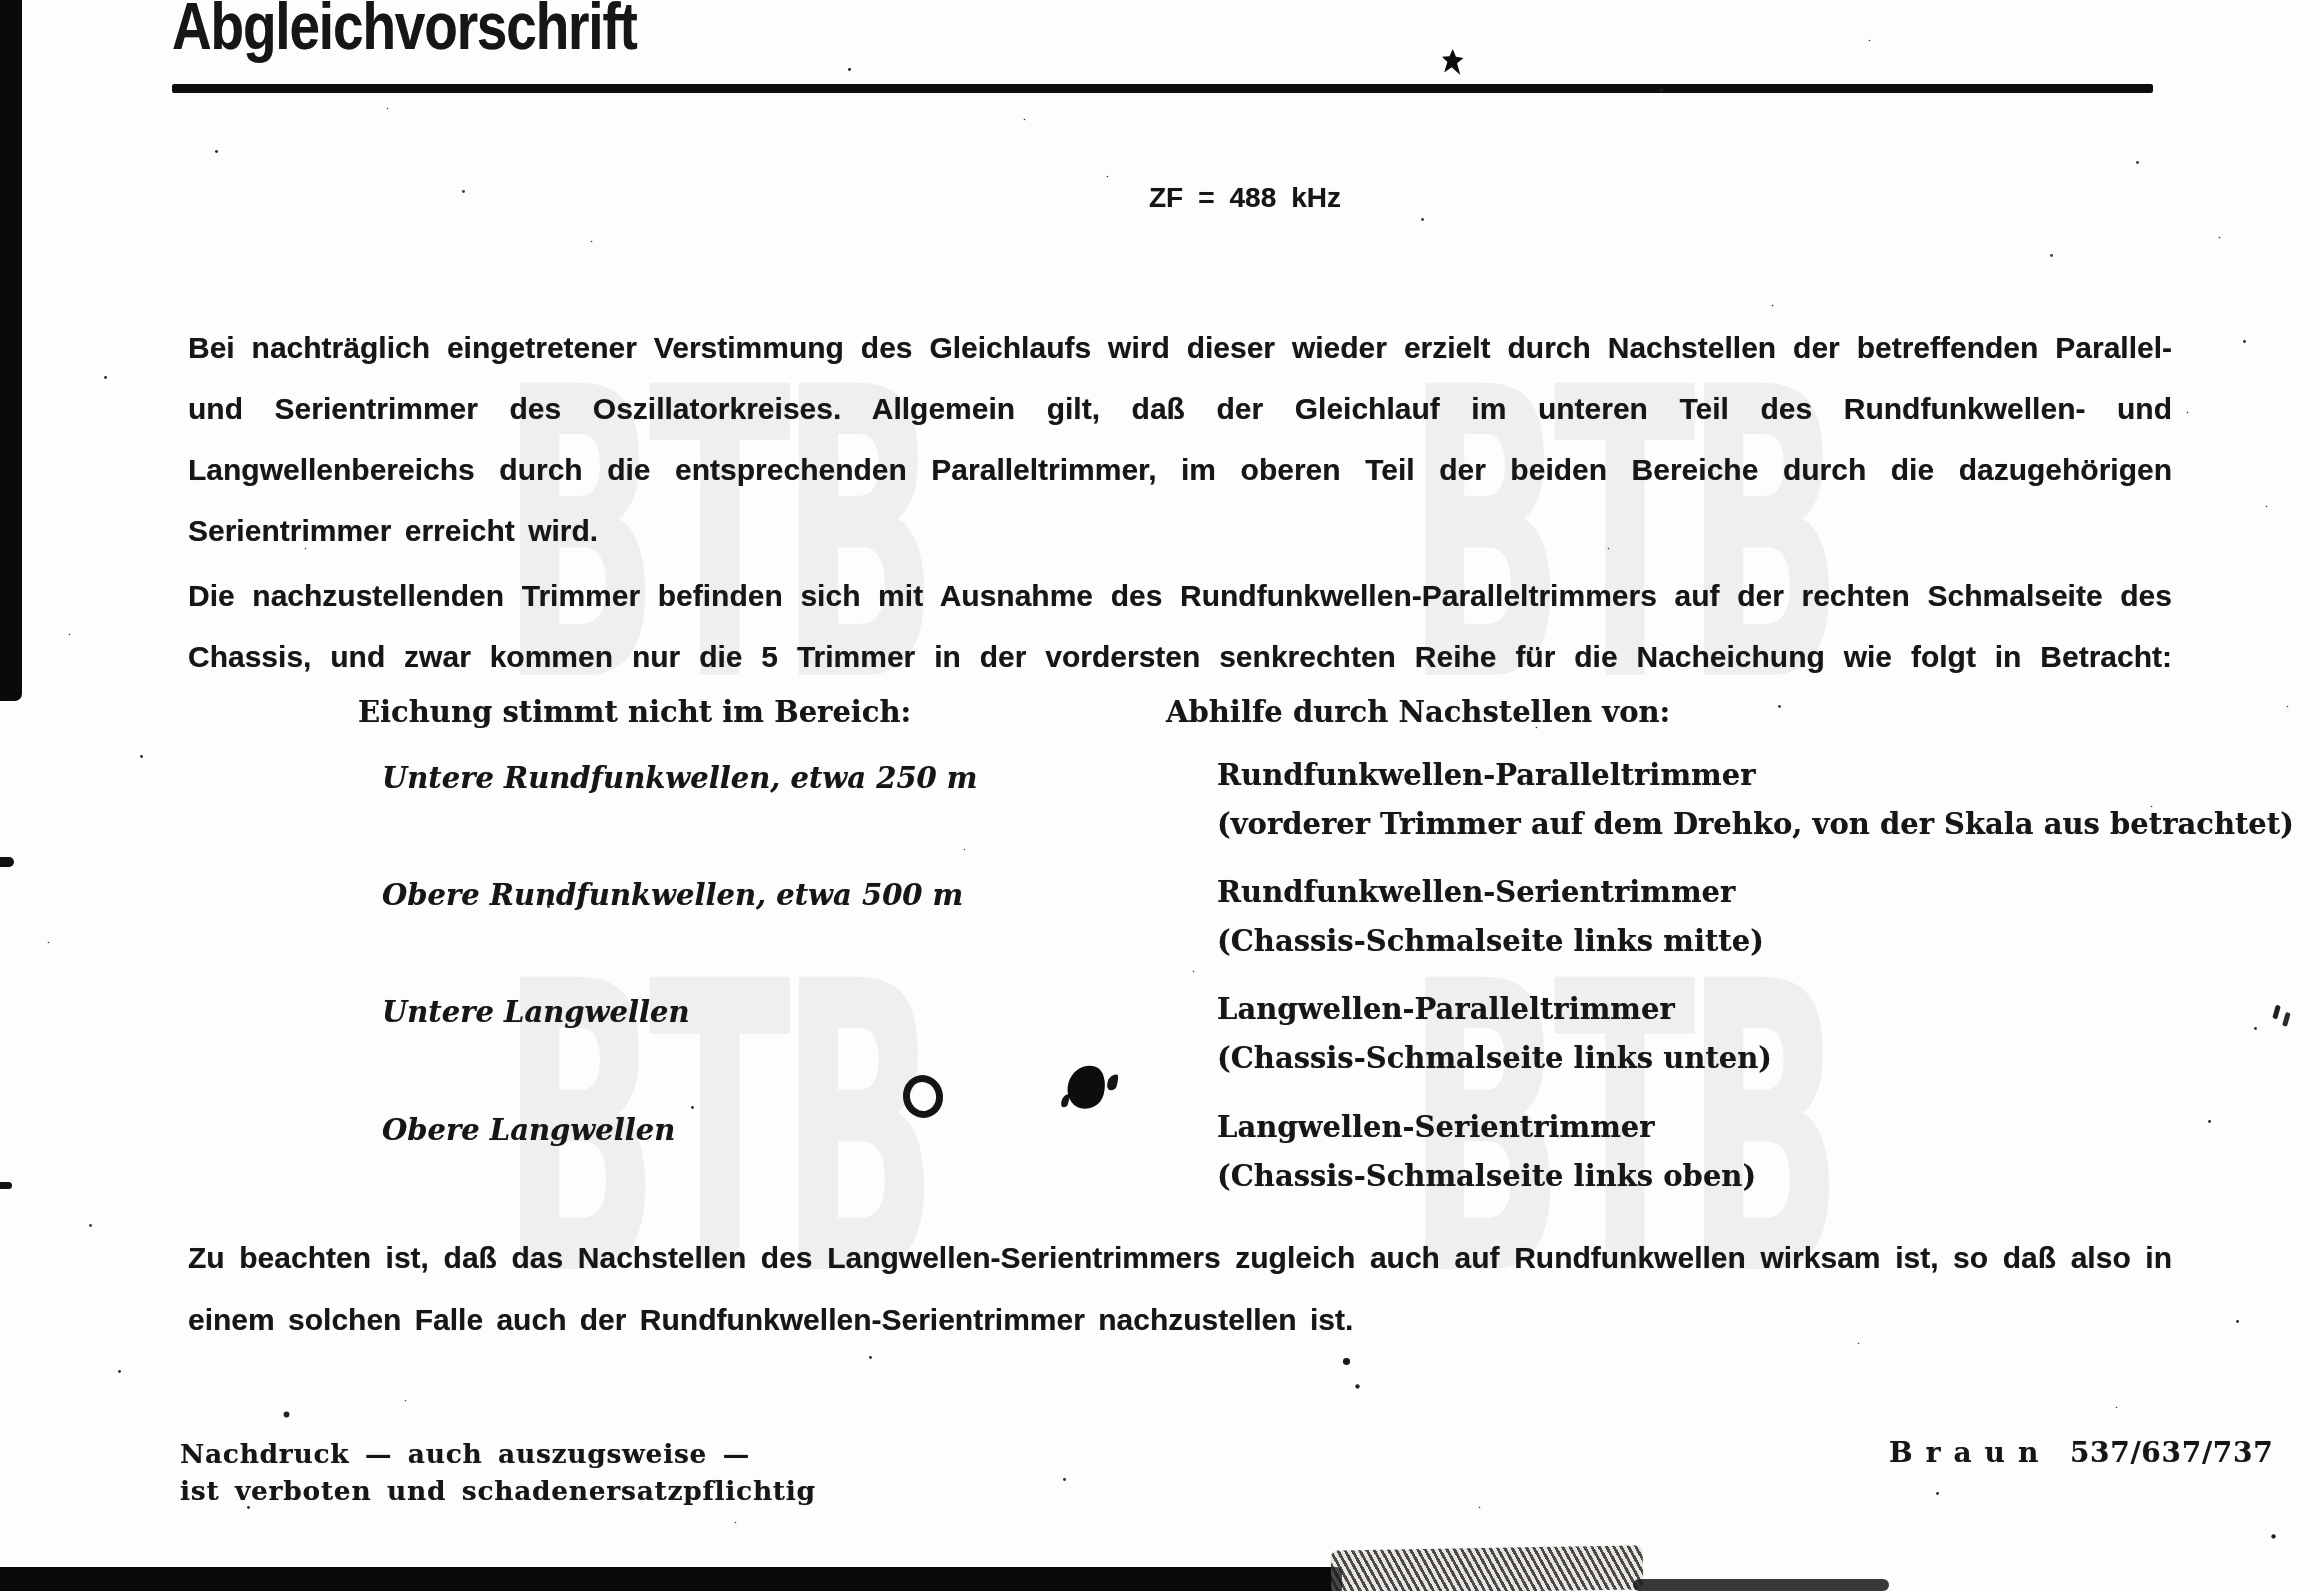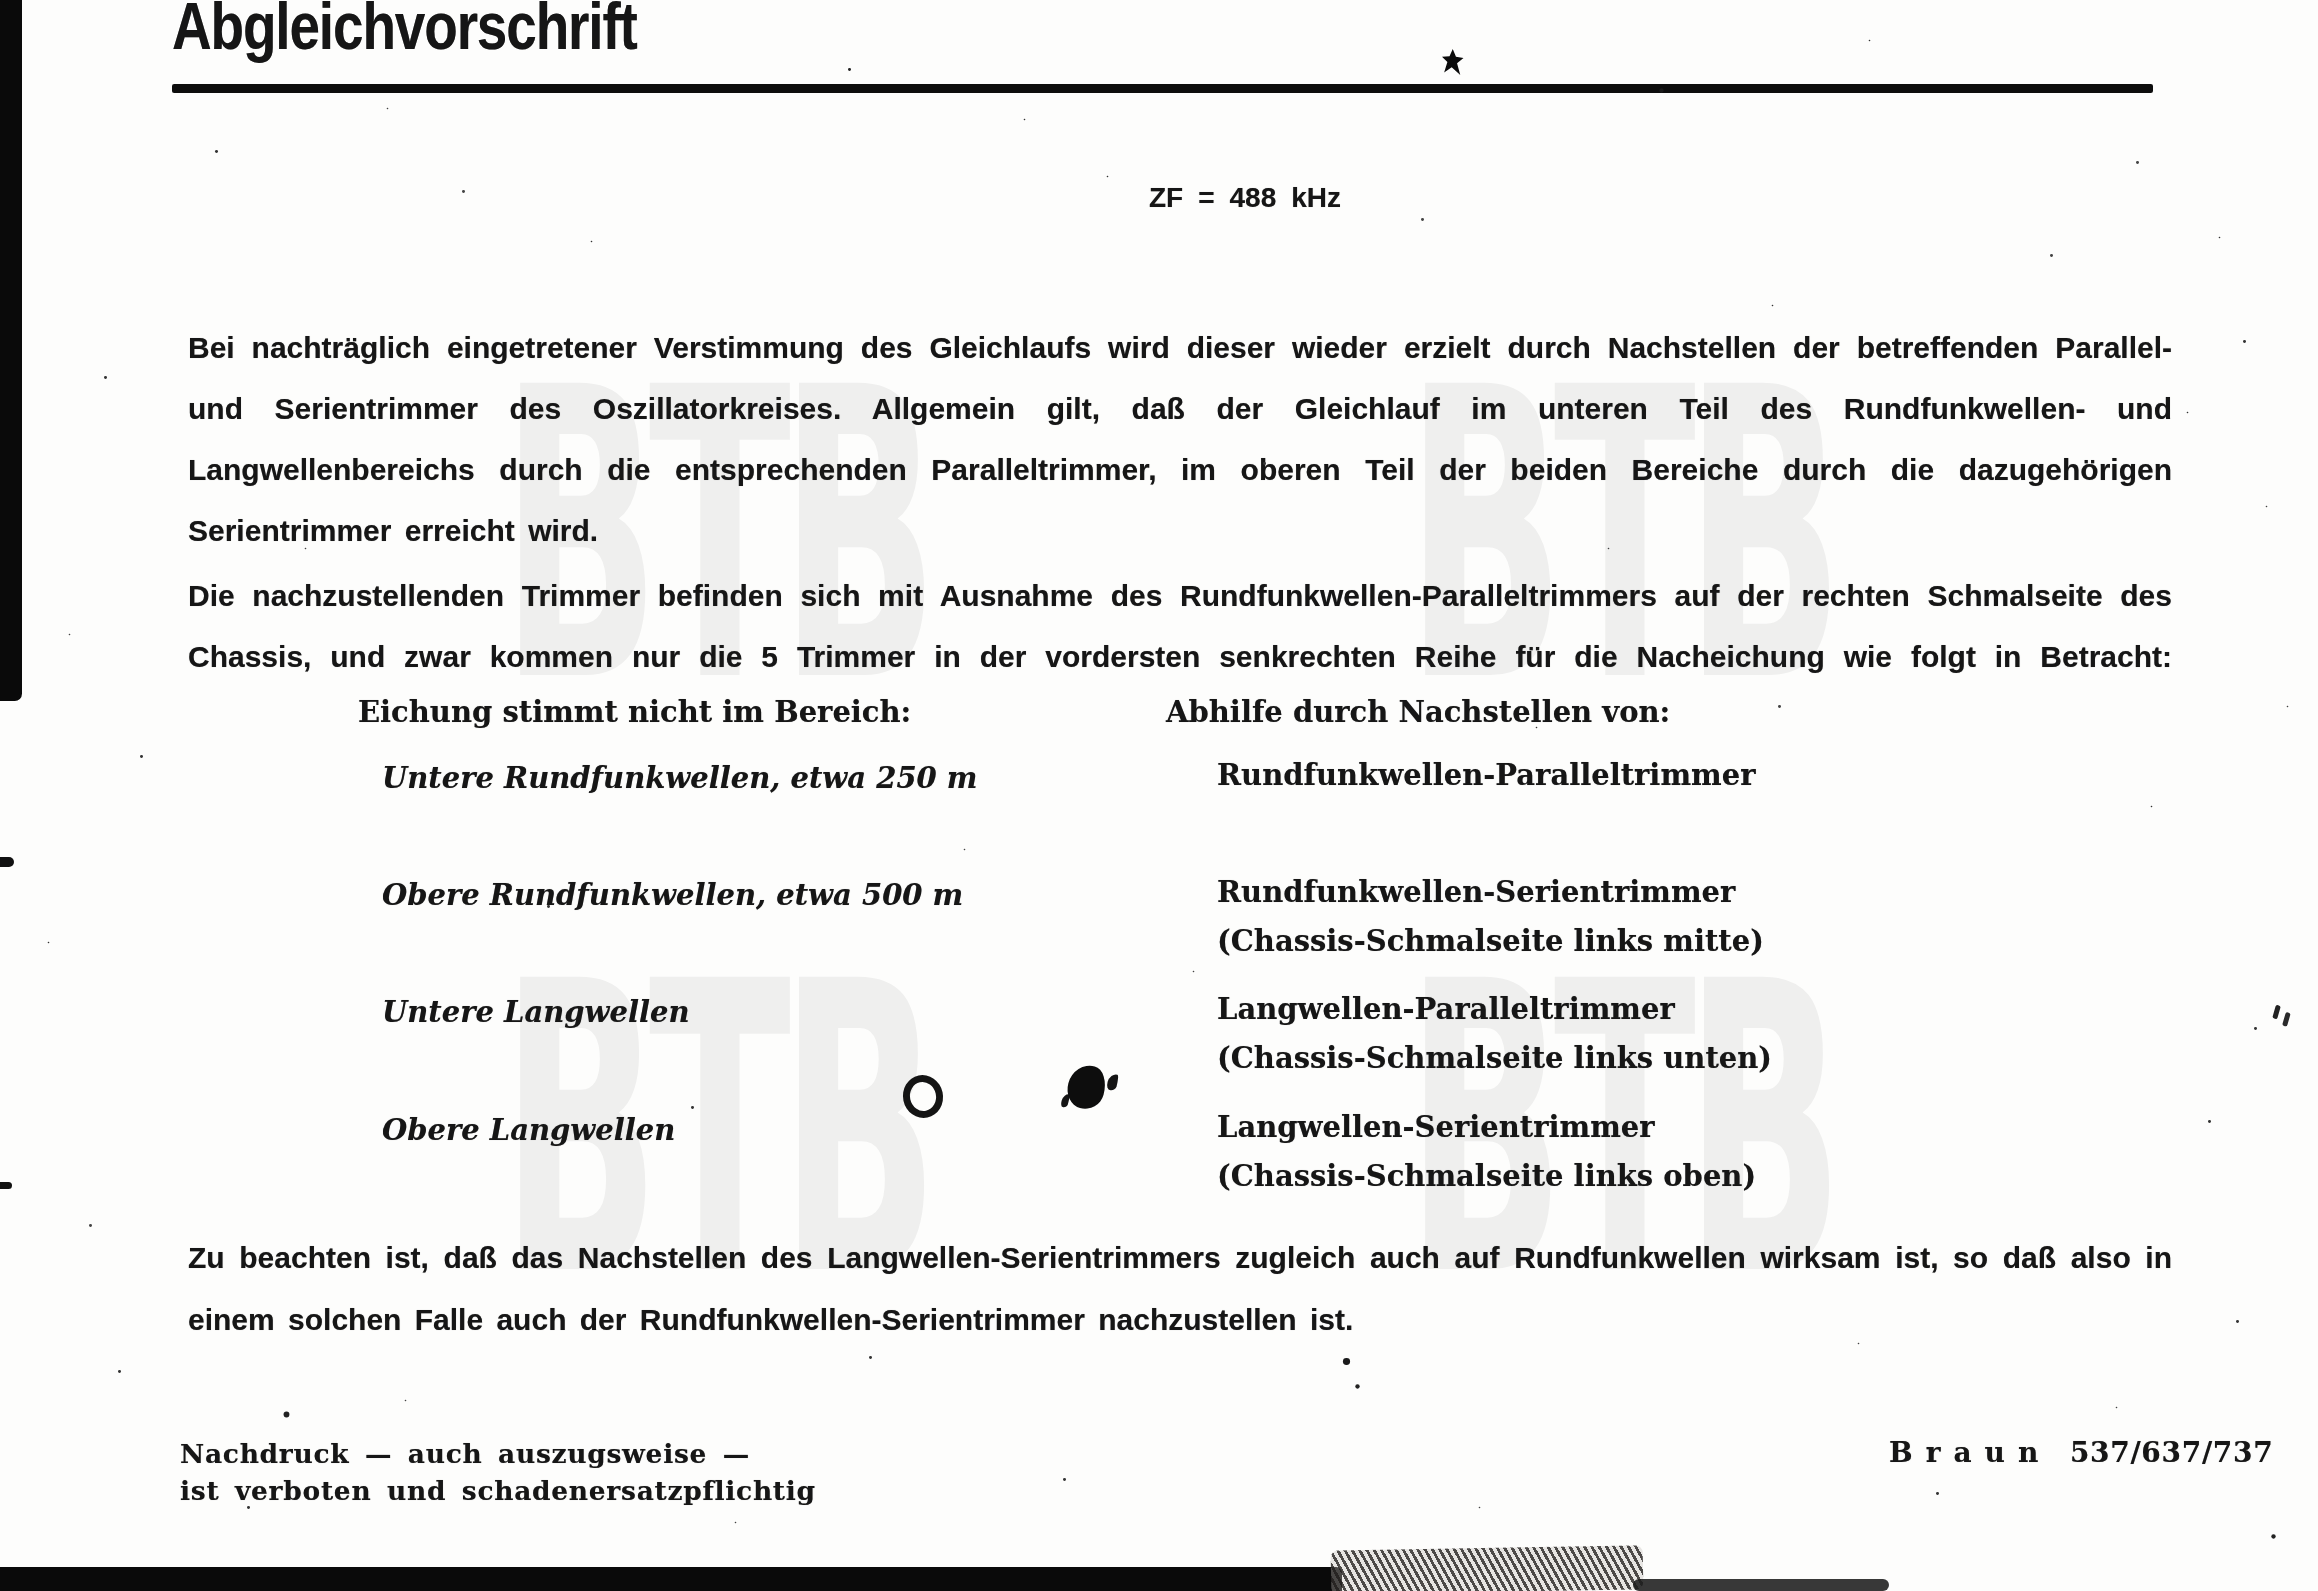--- a/index.html
+++ b/index.html
@@ -173,20 +173,21 @@
   <p class="para p1 ink">Bei nachträglich eingetretener Verstimmung des Gleichlaufs wird dieser wieder erzielt durch Nachstellen der betreffenden Parallel- und Serientrimmer des Oszillatorkreises. Allgemein gilt, daß der Gleichlauf im unteren Teil des Rundfunkwellen- und Langwellenbereichs durch die entsprechenden Paralleltrimmer, im oberen Teil der beiden Bereiche durch die dazugehörigen Serientrimmer erreicht wird.</p>
   <p class="para p2 ink">Die nachzustellenden Trimmer befinden sich mit Ausnahme des Rundfunkwellen-Paralleltrimmers auf der rechten Schmalseite des Chassis, und zwar kommen nur die 5 Trimmer in der vordersten senkrechten Reihe für die Nacheichung wie folgt in Betracht:</p>
 
   <div class="col-header left serif ink">Eichung stimmt nicht im Bereich:</div>
   <div class="col-header right serif ink">Abhilfe durch Nachstellen von:</div>
 
   <div class="trow row1">
     <div class="cond serif ink">Untere Rundfunkwellen, etwa 250 m</div>
     <div class="remedy-block">
       <div class="serif ink">Rundfunkwellen-Paralleltrimmer</div>
+      <div class="serif ink">(vorderer Trimmer auf dem Drehko, von der Skala aus betrachtet)</div>
     </div>
   </div>
 
   <div class="trow row2">
     <div class="cond serif ink">Obere Rundfunkwellen, etwa 500 m</div>
     <div class="remedy-block">
       <div class="serif ink">Rundfunkwellen-Serientrimmer</div>
       <div class="serif ink">(Chassis-Schmalseite links mitte)</div>
     </div>
   </div>

